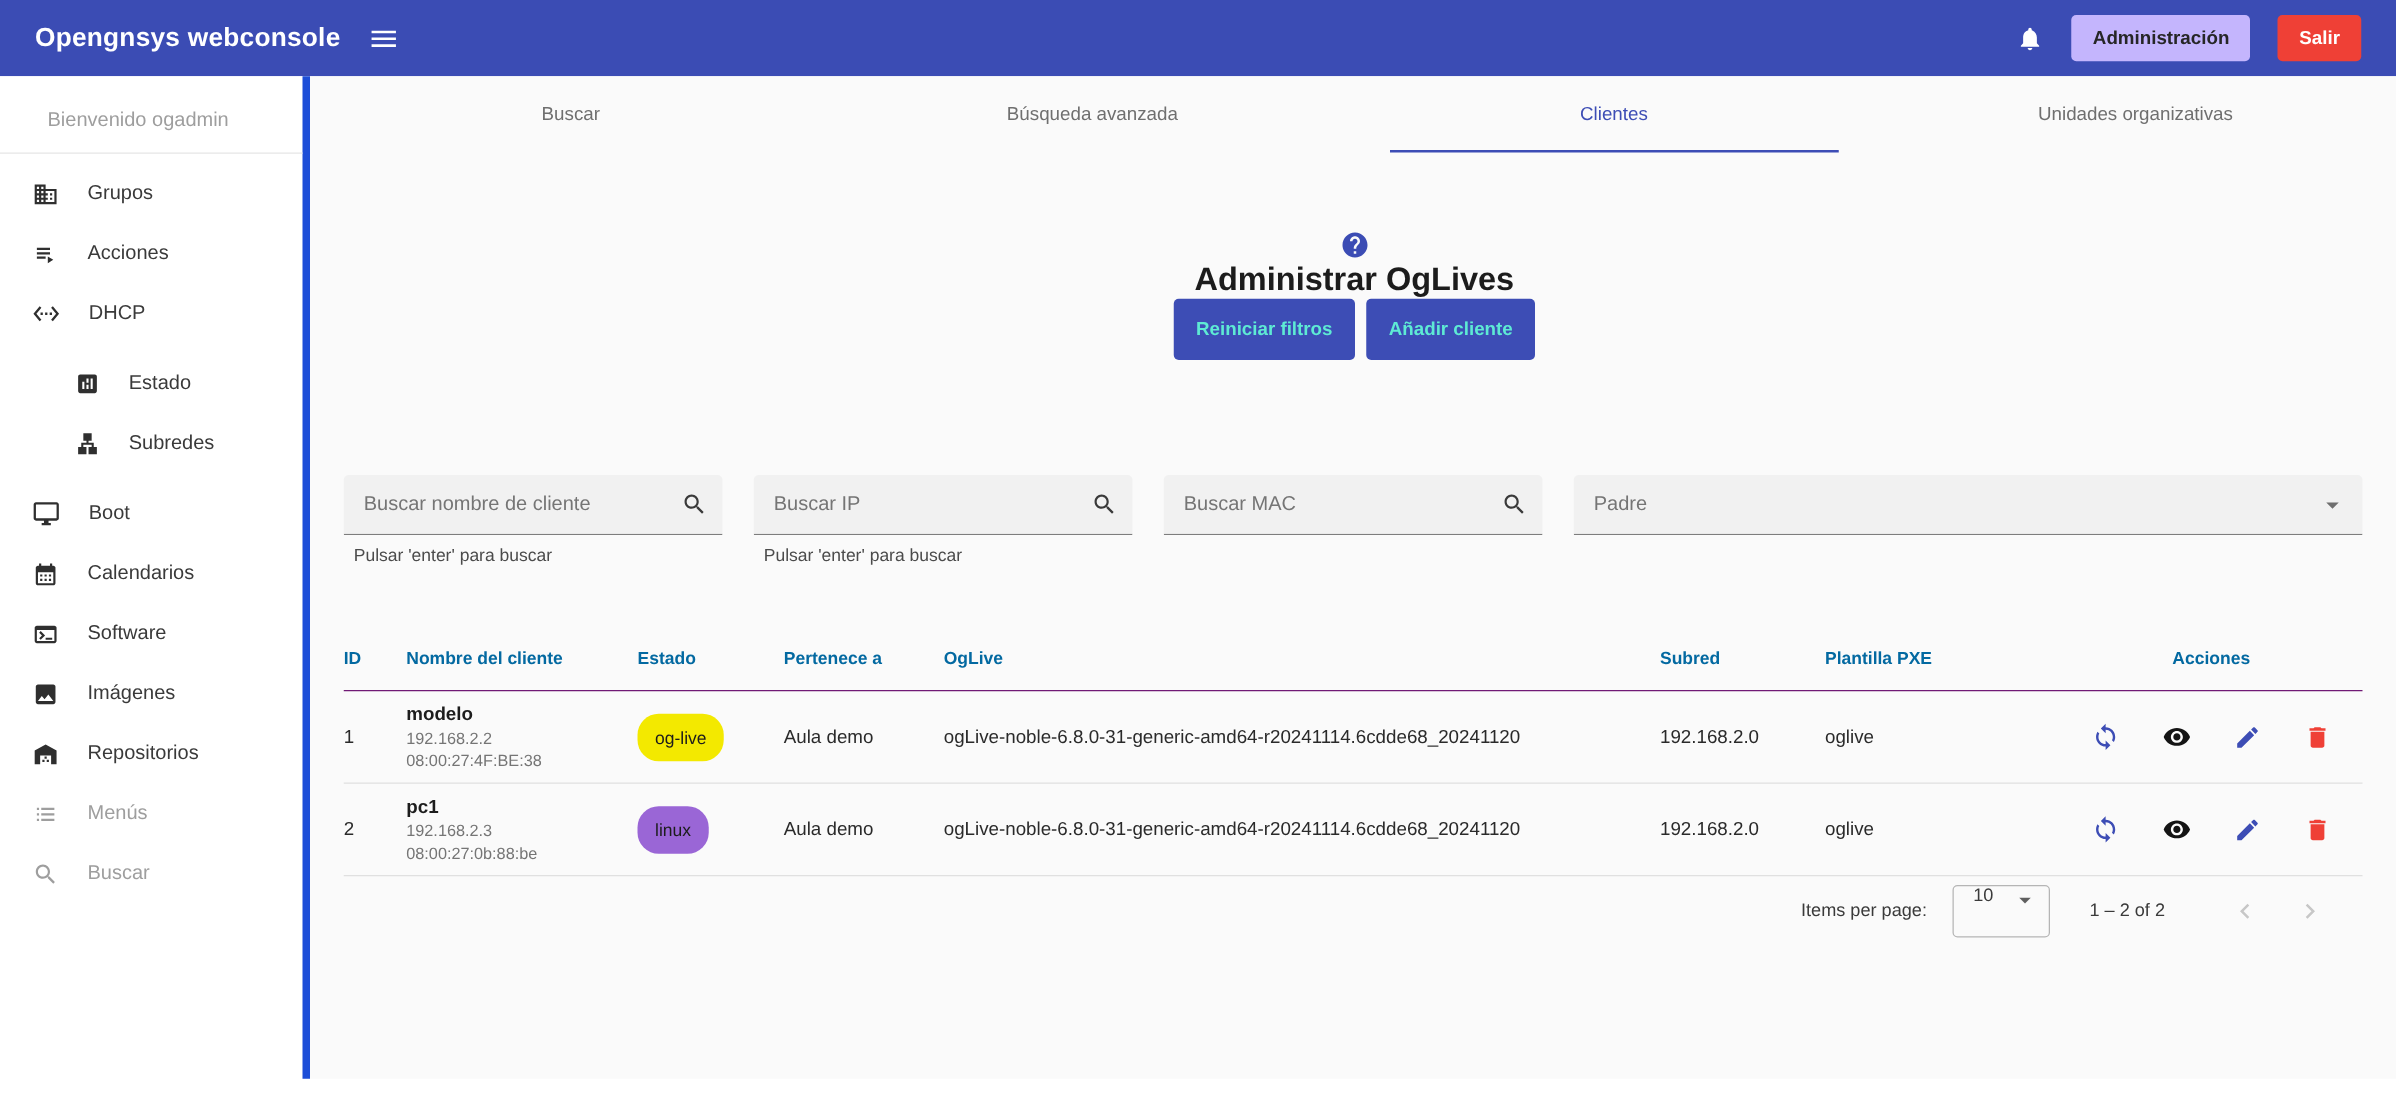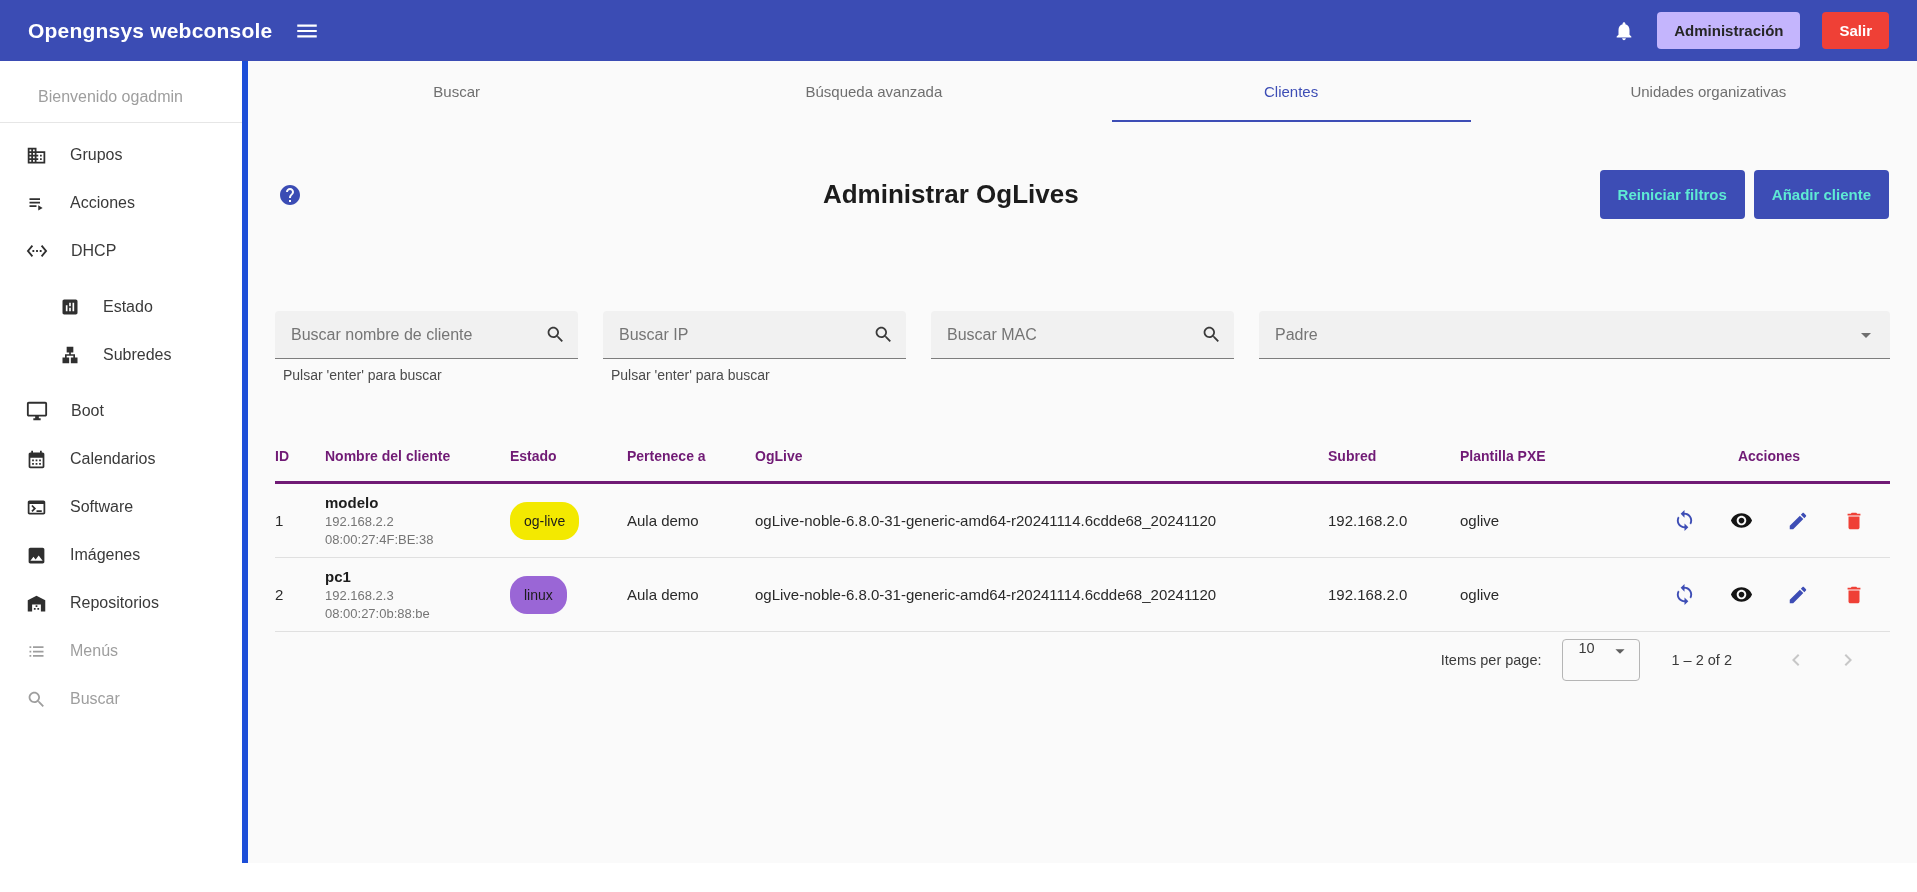--- a/index.html
+++ b/index.html
@@ -38,21 +38,21 @@
 
   
   .tabs { height:61px; display:flex; }
   .tab { flex:1; display:flex; align-items:center; justify-content:center;
     position:relative; font-size:15px; font-weight:500; color:#6f6f6f; cursor:pointer; }
   .tab.active { color:#3d4db5; }
   .tab.active .inkbar { position:absolute; bottom:0; left:7%; width:86%; height:2px;
     background:#3d4db5; }
 
   
-  .title-row { display:flex; align-items:center; margin-top:48px; padding:0 28px 0 30px; }
+  .title-row { display:flex; align-items:center; margin-top:62px; padding:0 28px 0 30px;flex-direction:column; }
   .help-btn { width:24px; height:24px; display:inline-flex; cursor:pointer; }
   .page-title { flex:1; text-align:center; font-size:26px; font-weight:bold; color:#1c1c1c; }
   .title-actions { display:flex; gap:9px; }
   .btn-accent { background:#3d4db5; color:#5eead4; padding:16px 18px; }
 
   
   .filters { display:flex; gap:25px; margin-top:92px; padding:0 27px; }
   .field { width:303px; }
   .field.grow { flex:1; width:auto; }
   .field-box { height:48px; background:#f1f1f1; border-bottom:1px solid #7d7d7d;
@@ -60,22 +60,22 @@
   .field-box input { flex:1; border:none; background:transparent; outline:none;
     font-size:16px; color:#212121; font-family:inherit; }
   .field-box input::placeholder { color:#757575; opacity:1; }
   .field-label { flex:1; font-size:16px; color:#757575; }
   .field-hint { margin:8px 0 0 8px; font-size:14px; color:#4b4b4b; }
 
   
   .table { margin-top:47px; padding:0 27px; }
   .trow { display:grid; grid-template-columns:50px 185px 117px 128px 573px 132px 188px 1fr;
     align-items:center; }
-  .thead { height:54px; font-size:14px; font-weight:bold; color:#701a75;
-    border-bottom:3px solid #701a75; }
+  .thead { height:54px; font-size:14px; font-weight:bold; color:#0369a1;
+    border-bottom:1px solid #701a75; }
   .th-actions { text-align:center; }
   .tbody-row { height:74px; font-size:15px; color:#2a2a2a; border-bottom:1px solid #e0e0e0; }
   .client-name { font-weight:bold; font-size:15px; color:#1d1d1d; }
   .client-sub { font-size:13px; color:#757575; margin-top:3px; }
   .badge { display:inline-block; padding:12px 14px; border-radius:17px; font-size:14px;
     color:#1c1c1c; line-height:1; }
   .cell-actions { display:flex; justify-content:center; align-items:center; gap:34px; }
   .action { display:inline-flex; cursor:pointer; background:none; border:none; padding:0; }
 
   

